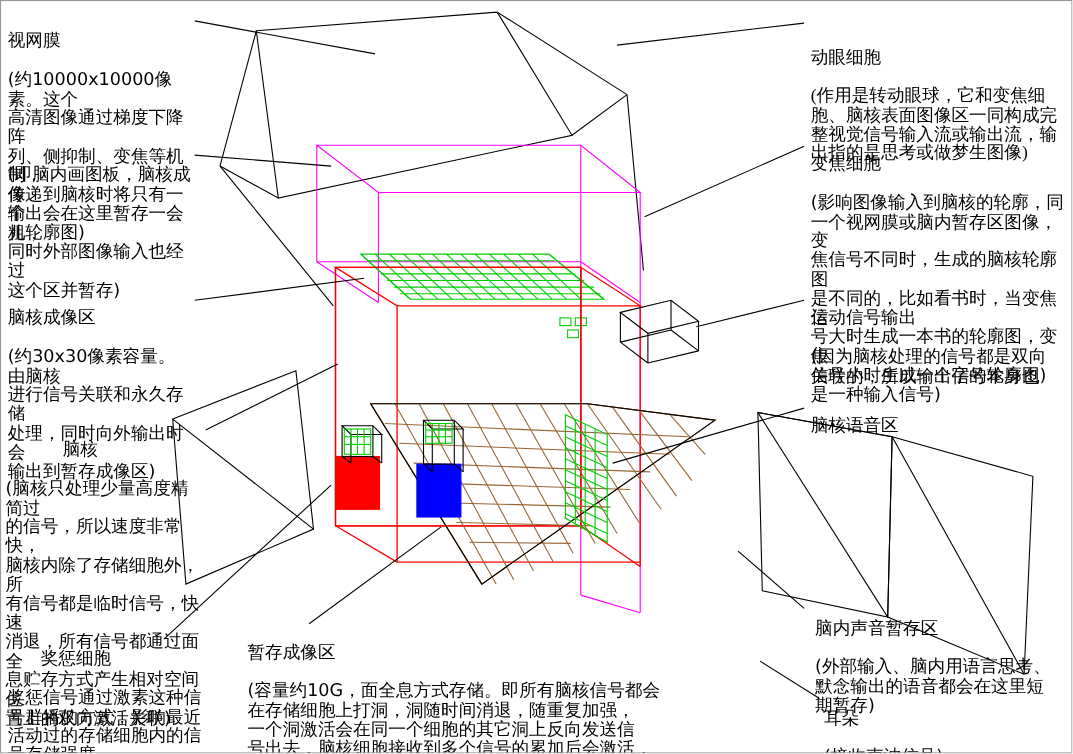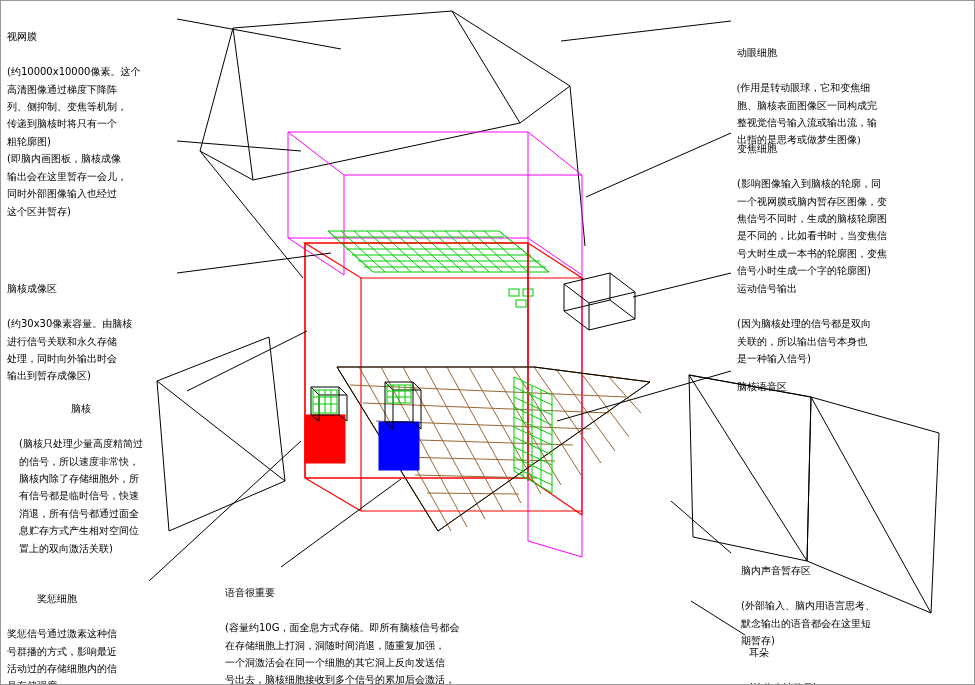--- a/index.html
+++ b/index.html
@@ -20,21 +20,21 @@
   svg.layer {
     position: absolute;
     left: 0;
     top: 0;
     width: 975px;
     height: 685px;
     pointer-events: none;
   }
   .ann {
     position: absolute;
-    font-size: 10px;
+    font-size: 16px;
     line-height: 17.4px;
     color: #000000;
     white-space: pre-line;
     letter-spacing: 0px;
   }
   .ann .title {
     display: block;
   }
   .ann .body {
     display: block;
@@ -289,41 +289,41 @@
   </div>
 
   <div class="ann left" style="left:6px; top:262px; width:168px;">
     <span class="title">脑核成像区</span>
     <span class="body">(约30x30像素容量。由脑核
 进行信号关联和永久存储
 处理，同时向外输出时会
 输出到暂存成像区)</span>
   </div>
 
-  <div class="ann left" style="left:18px; top:382px; width:180px;">
+  <div class="ann left" style="left:4px; top:382px; width:180px;">
     <span class="title" style="padding-left:52px;">脑核</span>
     <span class="body">(脑核只处理少量高度精简过
 的信号，所以速度非常快，
 脑核内除了存储细胞外，所
 有信号都是临时信号，快速
 消退，所有信号都通过面全
 息贮存方式产生相对空间位
 置上的双向激活关联)</span>
   </div>
 
   <div class="ann left" style="left:6px; top:572px; width:180px;">
     <span class="title" style="padding-left:30px;">奖惩细胞</span>
     <span class="body">奖惩信号通过激素这种信
 号群播的方式，影响最近
 活动过的存储细胞内的信
 号存储强度</span>
   </div>
 
   <div class="ann center" style="left:224px; top:566px; width:420px;">
-    <span class="title">语音很重要</span>
+    <span class="title">暂存成像区</span>
     <span class="body">(容量约10G，面全息方式存储。即所有脑核信号都会
 在存储细胞上打洞，洞随时间消退，随重复加强，
 一个洞激活会在同一个细胞的其它洞上反向发送信
 号出去，脑核细胞接收到多个信号的累加后会激活，
 这样就实现了信息的存储和提取)</span>
   </div>
 
   <div class="ann right" style="left:736px; top:26px; width:238px;font-family:Liberation Serif, serif;">
     <span class="title">动眼细胞</span>
     <span class="body">(作用是转动眼球，它和变焦细

